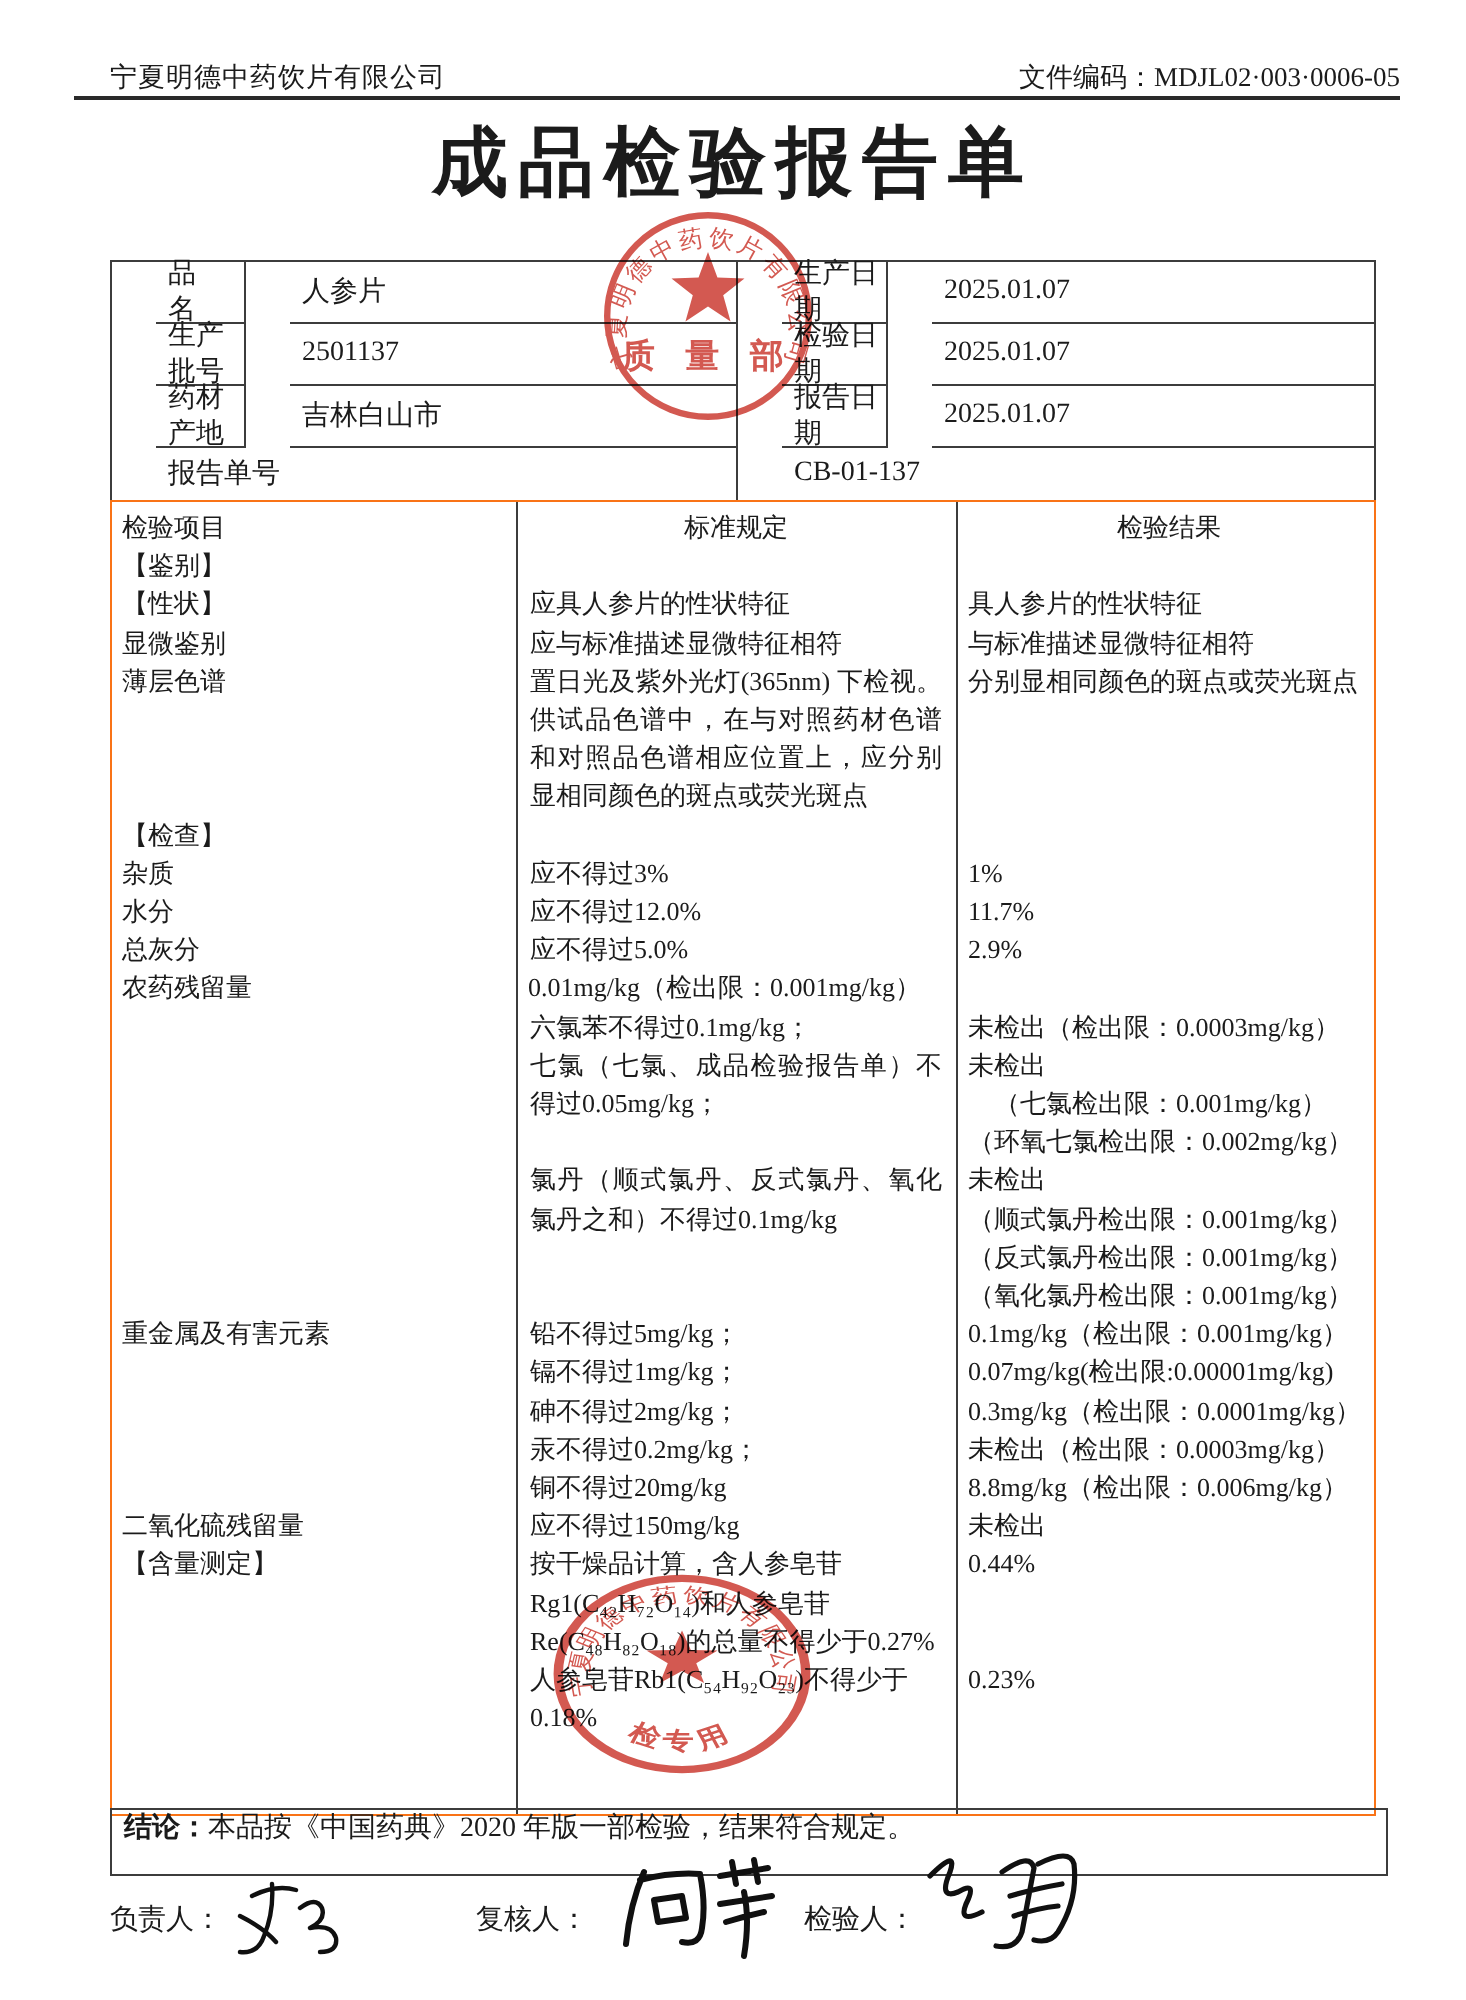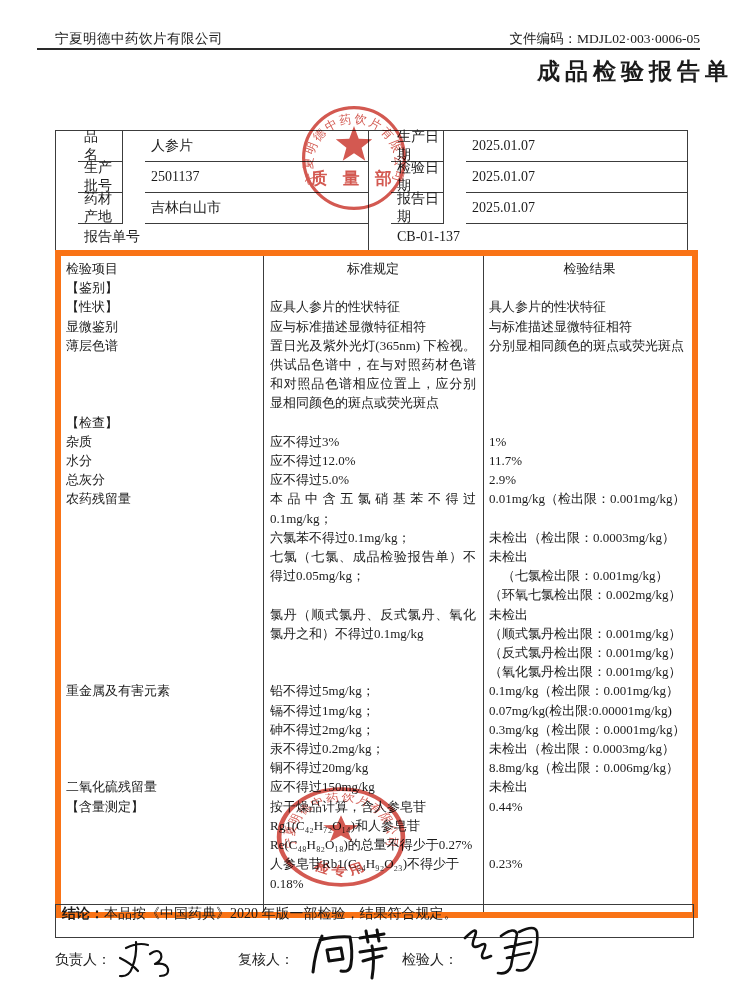--- a/index.html
+++ b/index.html
@@ -3,31 +3,31 @@
 <meta charset="utf-8">
 <style>
   html,body{margin:0;padding:0;background:#ffffff;}
   body{width:733px;height:1000px;position:relative;overflow:hidden;
        font-family:"Liberation Serif","DejaVu Serif",serif;color:#1b1b1b;}
   .abs{position:absolute;}
   
   .company{left:55px;top:30px;font-size:13.5px;letter-spacing:.5px;}
   .doccode{right:33px;top:30px;font-size:13.5px;}
   .rule{left:37px;top:48px;width:663px;height:2px;background:#2a2a2a;}
-  .title{left:0;top:56px;width:733px;text-align:right;font-size:23px;font-weight:bold;letter-spacing:5px;}
+  .title{left:0;top:56px;width:733px;text-align:center;font-size:38px;font-weight:bold;letter-spacing:5px;}
   
   .info{left:55px;top:130px;width:631px;border:1px solid #3c3c3c;display:grid;
         grid-template-columns:67px 246px 75px 1fr;grid-template-rows:31px 31px 31px 26px;font-size:14px;}
   .ic{border-right:1px solid #3c3c3c;border-bottom:1px solid #3c3c3c;display:flex;align-items:center;padding-left:6px;margin-left:22px;}
   .ic.lastcol{border-right:none;}
   .ic.lastrow{border-bottom:none;}
   .span2a{grid-column:1 / 3;}
   .span2b{grid-column:3 / 5;}
   
-  .exam{left:55px;top:250px;width:631px;height:653px;border:6px solid #f97316;
+  .exam{left:55px;top:250px;width:631px;height:653px;border:1px solid #f97316;
         font-size:13px;line-height:19.2px;padding-top:3px;}
   .exam .vline{position:absolute;top:0;bottom:0;width:1px;background:#3c3c3c;}
   .v1{left:202px;} .v2{left:422px;}
   .erow{display:grid;grid-template-columns:202px 220px 209px;}
   .erow > div{white-space:pre-line;min-height:19.2px;}
   .c-item{padding-left:5px;}
   .c-std{padding:0 7px;text-align:justify;}
   .c-res{padding-left:6px;padding-right:2px;}
   .ehead .c-std,.ehead .c-res{text-align:center;}
   
@@ -124,21 +124,20 @@
     </div>
 
     <div class="erow">
       <div class="c-item">总灰分</div>
       <div class="c-std">应不得过5.0%</div>
       <div class="c-res">2.9%</div>
     </div>
 
     <div class="erow">
       <div class="c-item">农药残留量</div>
-      <div class="c-std">本品中含五氯硝基苯不得过0.1mg/kg；</div>
       <div class="c-res">0.01mg/kg（检出限：0.001mg/kg）</div>
     </div>
 
     <div class="erow">
       <div class="c-item"></div>
       <div class="c-std">六氯苯不得过0.1mg/kg；</div>
       <div class="c-res">未检出（检出限：0.0003mg/kg）</div>
     </div>
 
     <div class="erow">

